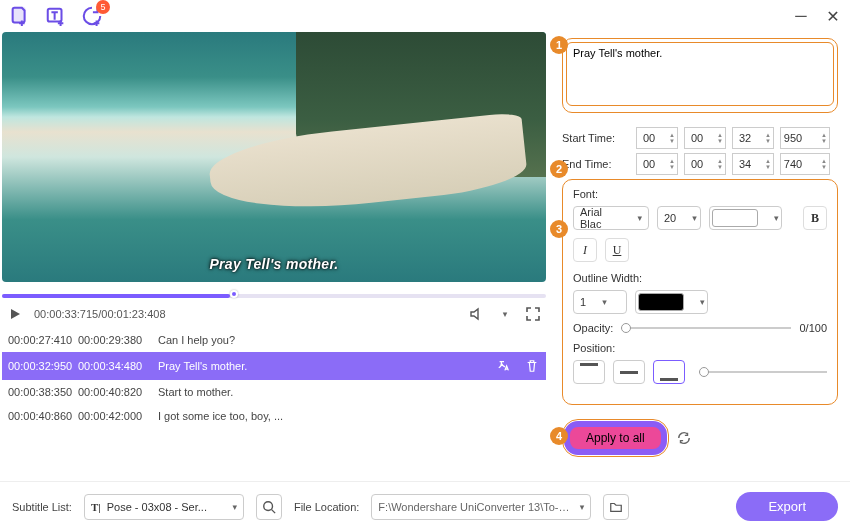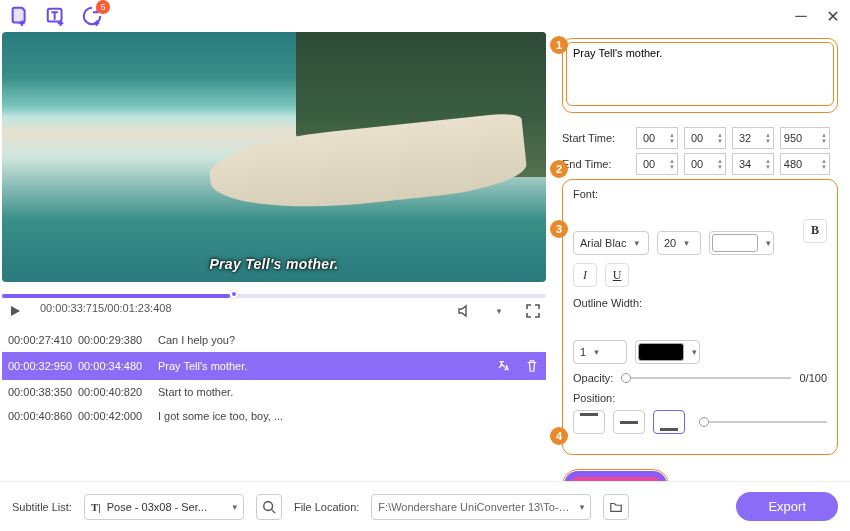--- a/index.html
+++ b/index.html
@@ -17,21 +17,21 @@
   .video-wrap { position: relative; width: 100%; flex: 0 0 250px; background: linear-gradient( to bottom, #2a7a7d 0%, #3a8f88 18%, #7cc7bf 30%, #bfe6df 34%, #e8e1cf 40%, #cfe6de 50%, #3a8f88 75%, #2a7a7d 100%); border-radius: 4px; overflow: hidden; display: flex; align-items: flex-end; justify-content: center; }
   .video-wrap .subtitle-overlay { color: #fff; font-weight: bold; text-shadow: 0 0 4px #000, 0 0 2px #000; margin-bottom: 10px; font-size: 14px; letter-spacing: .3px; font-style: italic; }
   .video-wrap .trees { position: absolute; top: 0; right: 0; width: 46%; height: 58%; background: linear-gradient(180deg,#2d4b36,#3b5e42 60%,#55714e); border-bottom-left-radius: 60% 30%; }
   .video-wrap .beach { position: absolute; top: 36%; left: 38%; right: 4%; height: 30%; background: linear-gradient(180deg,#e9e0cd,#d7cfb8); transform: rotate(-6deg) translateY(6px); border-radius: 40% 10% 30% 50%; }
 
   .timeline { height: 8px; position: relative; margin-top: 10px; }
   .timeline .track { position: absolute; inset: 2px 0; height: 4px; background: #e6e2f2; border-radius: 2px; }
   .timeline .progress { position: absolute; left: 0; top: 2px; height: 4px; background: #7b5cff; border-radius: 2px; width: 42%; }
   .timeline .knob { position: absolute; left: 42%; top: -2px; width: 8px; height: 8px; background: #7b5cff; border: 2px solid #fff; border-radius: 50%; box-shadow: 0 0 2px rgba(0,0,0,.3); }
 
-  .controls { display: flex; align-items: flex-start; height: 28px; gap: 16px; padding: 2px 4px; }
+  .controls { display: flex; align-items: center; height: 28px; gap: 10px; padding: 2px 4px; }
   .ctrl-icon { width: 18px; height: 18px; display: inline-flex; align-items: center; justify-content: center; cursor: pointer; color: #555; }
   .controls .spacer { flex: 1; }
   .timecode { font-size: 11px; color: #555; }
 
   .list-header { display: flex; padding: 4px 6px; font-size: 11px; color: #555; border-bottom: 1px solid #eee; }
   .col-start { width: 70px; }
   .col-end { width: 80px; }
   .col-content { flex: 1; }
   .sub-list { flex: 1; overflow: hidden; }
   .sub-row { display: flex; align-items: center; padding: 6px 6px; font-size: 11px; color: #444; }
@@ -48,21 +48,21 @@
 
   .sub-text { width: 100%; height: 64px; border: 1px solid #e88a2a; border-radius: 6px; padding: 4px 6px; font-size: 11px; resize: none; outline: none; }
   .time-row { display: flex; align-items: center; margin: 4px 0; gap: 6px; font-size: 11px; }
   .time-row .lbl { width: 68px; }
   .spin { display: inline-flex; align-items: center; border: 1px solid #ccc; border-radius: 0; padding: 1px 2px; height: 22px; width: 42px; justify-content: space-between; background: #fff; }
   .spin .val { font-size: 11px; min-width: 20px; text-align: center; }
   .spin .arrows { display: flex; flex-direction: column; font-size: 6px; line-height: 6px; color: #888; }
   .spin.wide { width: 50px; }
 
   .font-row { display: flex; align-items: center; gap: 8px; margin: 6px 0; flex-wrap: wrap; }
-  .sel { display: inline-flex; align-items: center; border: 1px solid #ccc; border-radius: 4px; padding: 2px 6px; height: 24px; font-size: 11px; background: #fff; cursor: pointer; gap: 8px; margin-top: 25px; }
+  .sel { display: inline-flex; align-items: center; border: 1px solid #ccc; border-radius: 4px; padding: 2px 6px; height: 24px; font-size: 11px; background: #fff; cursor: pointer; gap: 16px; }
   .chev { font-size: 9px; color: #666; }
   .color-swatch { width: 46px; height: 18px; border: 1px solid #aaa; border-radius: 3px; }
   .btn-style { width: 24px; height: 24px; border: 1px solid #ddd; border-radius: 4px; display: inline-flex; align-items: center; justify-content: center; font-family: Georgia, serif; cursor: pointer; }
   .btn-style.bold { font-weight: 900; }
   .btn-style.italic { font-style: italic; }
   .btn-style.under { text-decoration: underline; }
 
   .pos-btn { width: 32px; height: 24px; border: 1px solid #ccc; border-radius: 4px; display: inline-flex; align-items: flex-end; justify-content: center; cursor: pointer; padding: 2px; }
   .pos-btn.active { border-color: #7b5cff; }
   .pos-bar { width: 70%; height: 3px; background: #555; }
@@ -225,21 +225,21 @@
           </span>
         <span class="spin">
             <span class="val">00</span>
             <span class="arrows">▲<br>▼</span>
           </span>
         <span class="spin">
             <span class="val">34</span>
             <span class="arrows">▲<br>▼</span>
           </span>
         <span class="spin wide">
-            <span class="val">480</span>
+            <span class="val">740</span>
             <span class="arrows">▲<br>▼</span>
           </span>
       </div>
     </div>
 
     <div class="marker m3">3</div>
     <div class="panel" style="padding-bottom:14px;">
       <div style="font-size:11px;">Font:</div>
       <div class="font-row">
         <span class="sel" style="width:76px">

